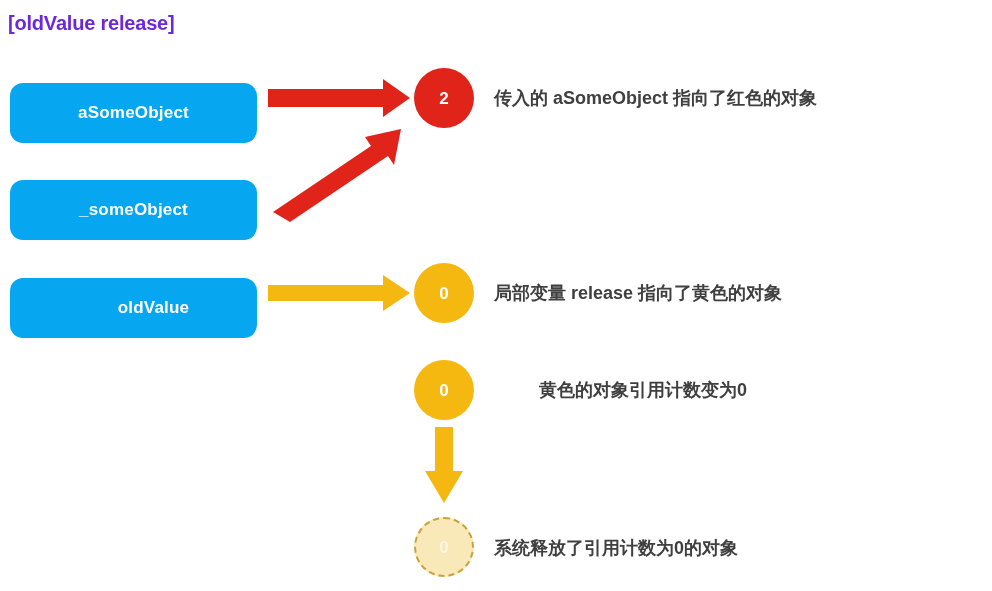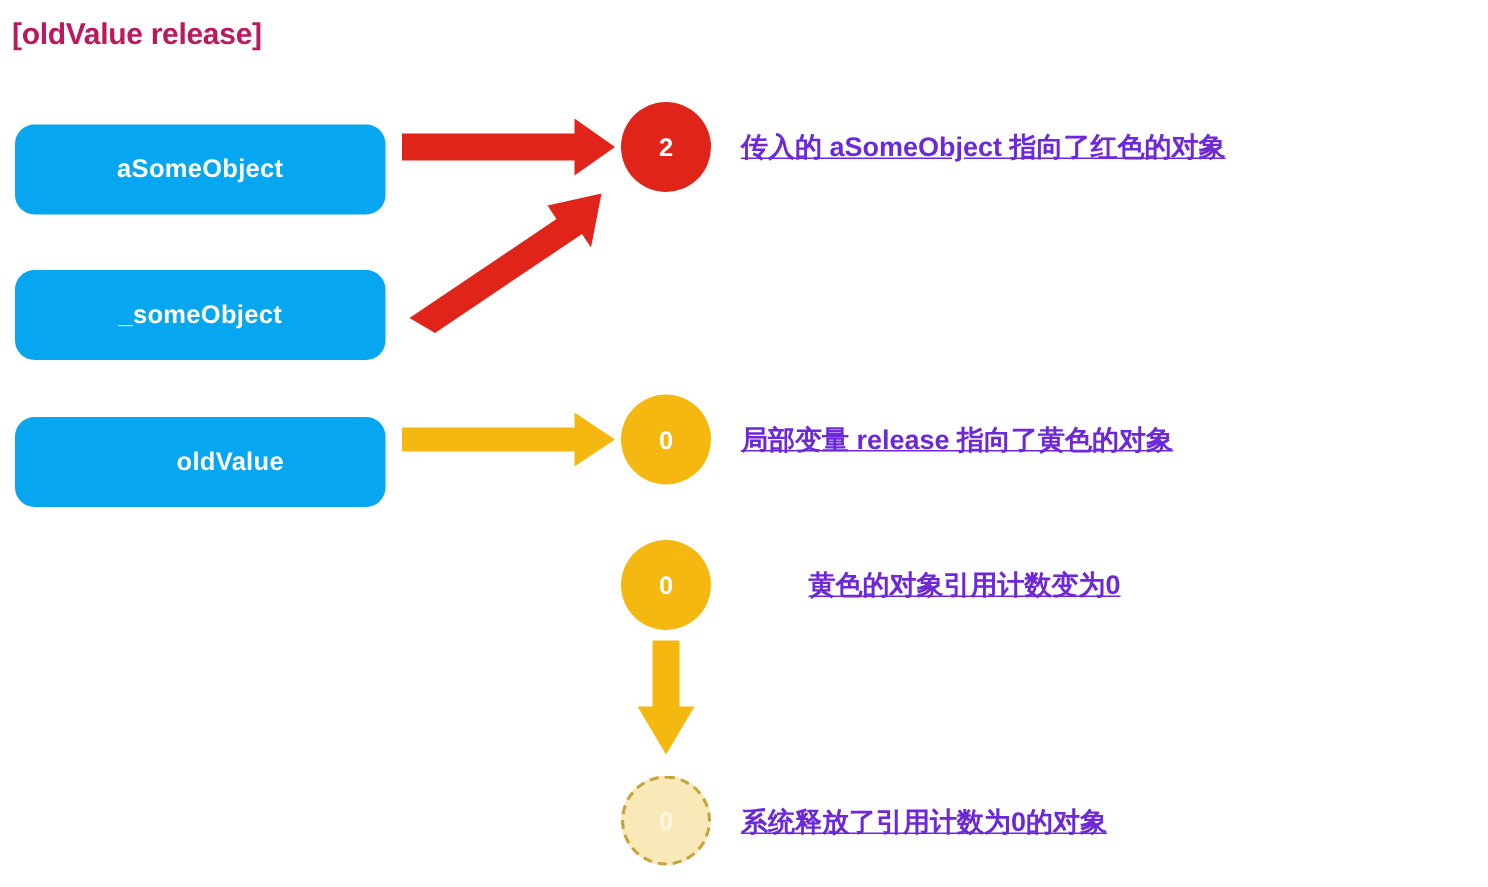--- a/index.html
+++ b/index.html
@@ -24,21 +24,21 @@
     height: 591px;
   }
 
   
   .title {
     position: absolute;
     left: 8px;
     top: 12px;
     font-size: 20px;
     font-weight: bold;
-    color: #be185d;
+    color: #6d28d9;
     letter-spacing: -0.2px;
     white-space: nowrap;
   }
 
   
   .var-box {
     position: absolute;
     left: 10px;
     width: 247px;
     height: 60px;
@@ -96,24 +96,23 @@
   .circle-2 { left: 414px; top: 263px; }
   .circle-3 { left: 414px; top: 360px; }
   .circle-4 { left: 414px; top: 517px; }
 
   
   .annotation {
     position: absolute;
     left: 494px;
     font-size: 18px;
     font-weight: bold;
-    color: #6d28d9;
+    color: #404040;
     white-space: nowrap;
     line-height: 1;
-    text-decoration: underline;
   }
   .ann-1 { top: 89px; }
   .ann-2 { top: 186px; }
   .ann-3 { top: 284px; }
   .ann-4 { top: 381px; margin-left: 45px; }
   .ann-5 { top: 539px; }
 
   
   .arrows {
     position: absolute;

